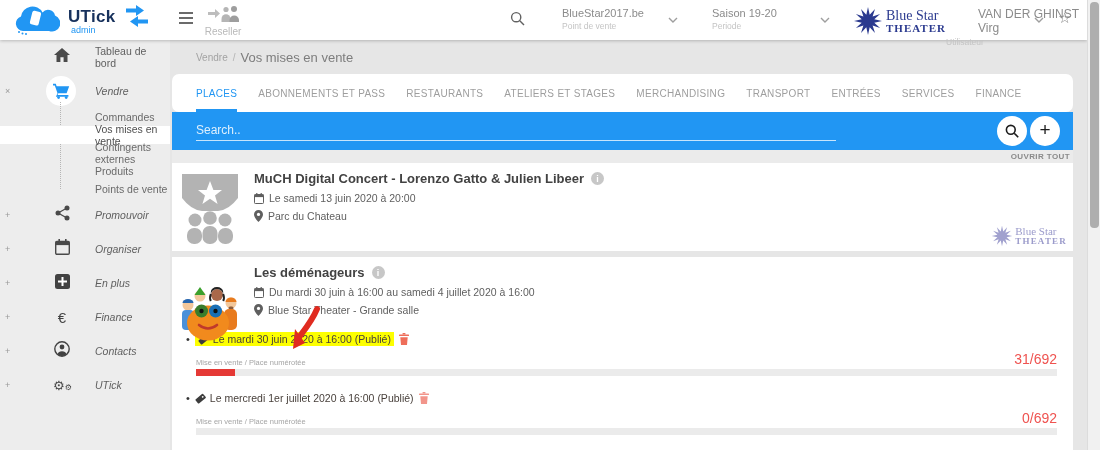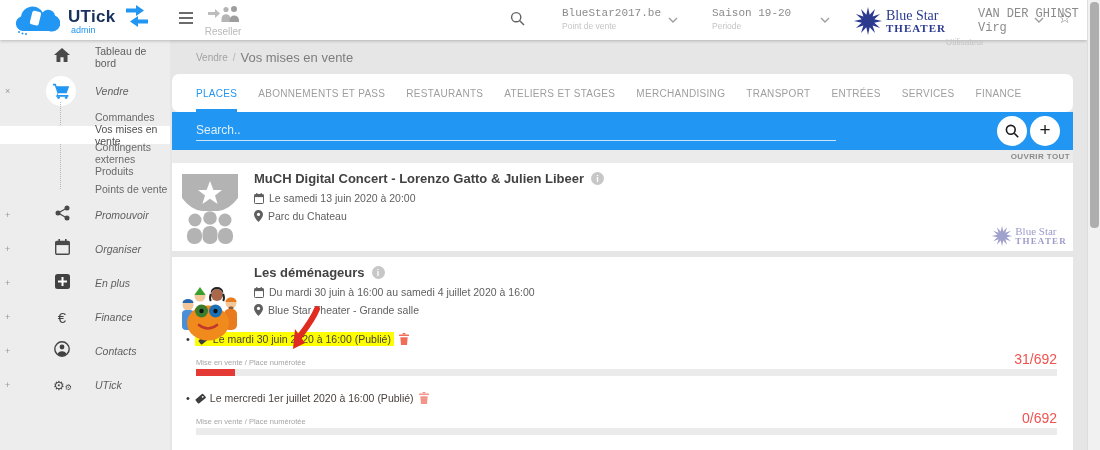--- a/index.html
+++ b/index.html
@@ -12,21 +12,21 @@
     box-shadow:0 1px 3px rgba(0,0,0,.22); z-index:5; }
   .logo { position:absolute; left:10px; top:4px; width:160px; height:34px; }
   .logo-brand { position:absolute; left:58px; top:3px; font-size:17px; font-weight:bold; color:#17315c; letter-spacing:.3px; }
   .logo-sub { position:absolute; left:61px; top:21px; font-size:9px; color:#2196f3; }
   .hamburger { position:absolute; left:179px; top:12px; width:14px; cursor:pointer; }
   .hamburger div { height:2px; background:#6b6b6b; margin-bottom:3px; }
   .reseller { position:absolute; left:202px; top:6px; width:42px; text-align:center; color:#b5b5b5; }
   .reseller-label { font-size:10px; color:#b9b9b9; margin-top:0px; }
   .tb-search { position:absolute; left:510px; top:11px; }
   .tb-sel { position:absolute; top:7px; }
-  .tb-sel .v { font-size:11px; color:#8b8b8b;font-family:Liberation Mono, monospace; }
+  .tb-sel .v { font-size:11px; color:#8b8b8b; }
   .tb-sel .l { font-size:8.5px; color:#c4c4c4; margin-top:2px; }
   .chev { position:absolute; top:17px; }
   .orglogo { position:absolute; left:853px; top:6px; display:flex; align-items:center; }
   .orgtext { margin-left:3px; font-family:"Liberation Serif", serif; color:#2b3a8f; line-height:1; }
   .orgtext .t1 { font-size:14px; }
   .orgtext .t2 { font-size:11px; font-weight:bold; letter-spacing:1px; }
   .tb-star { position:absolute; left:1058px; top:9px; font-size:15px; color:#7d7d7d; cursor:pointer; }
 
   
   .sidebar { position:absolute; left:0; top:40px; width:170px; height:410px; background:#ededed; }

